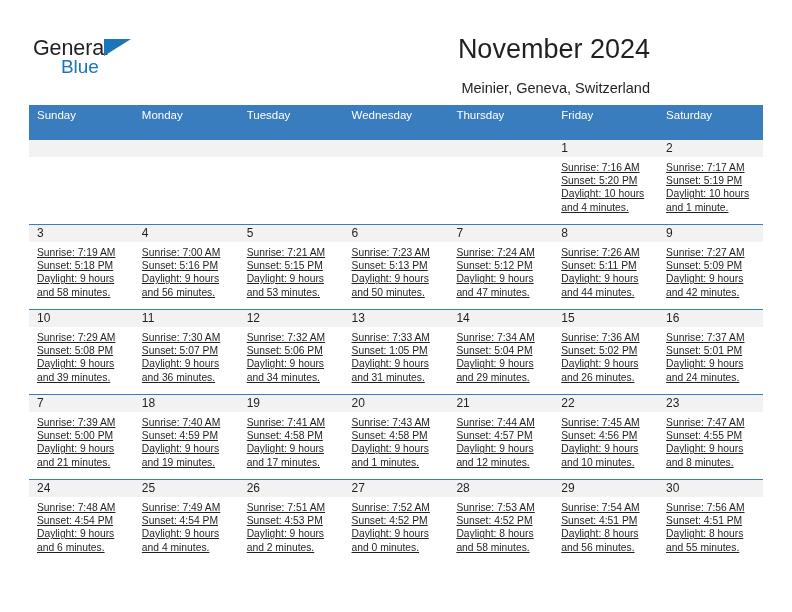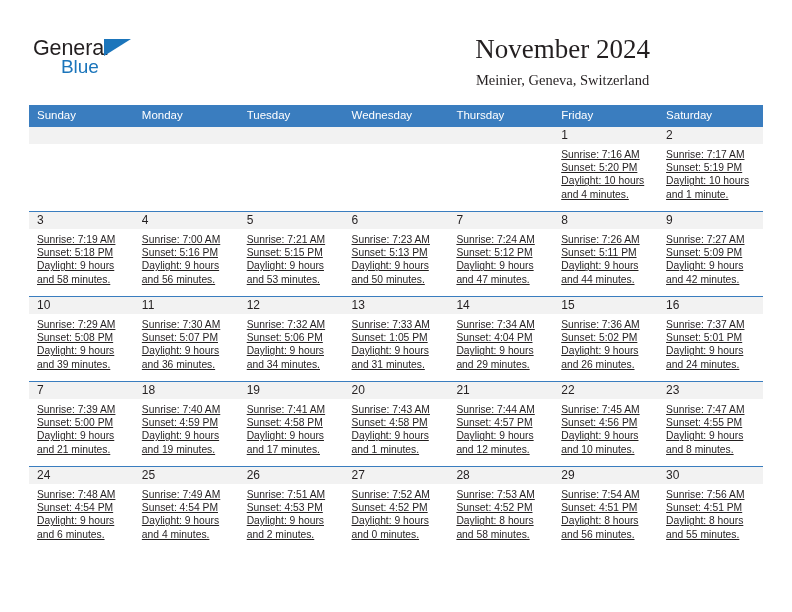--- a/index.html
+++ b/index.html
@@ -63,32 +63,31 @@
     font-size: 19px;
     letter-spacing: -0.1px;
     color: #1b75bb;
     font-family: "Liberation Sans", sans-serif;
   }
 
   .title-block {
     position: absolute;
     right: 38px;
     top: 32px;
-    text-align: center;
-    font-family: Liberation Serif, serif;
+    text-align: right;
   }
   .cal-title {
     font-size: 27px;
     font-weight: normal;
     color: #231f20;
     line-height: 34px;
     white-space: nowrap;
   }
   .cal-subtitle {
-    margin-top: 5px;
+    margin-top: 13px;
     font-size: 14.5px;
     color: #231f20;
     line-height: 18px;
     white-space: nowrap;
   }
 
   
   .calendar {
     position: absolute;
     left: 29px;
@@ -96,21 +95,21 @@
     width: 734px;
     border-collapse: collapse;
     table-layout: fixed;
   }
   .calendar th {
     background: #3a7dbf;
     color: #ffffff;
     font-size: 11.5px;
     font-weight: normal;
     text-align: left;
-    padding: 4px 0 6px 8px;
+    padding: 4px 0 19px 8px;
     height: 11px;
     border: none;
   }
   .calendar td {
     vertical-align: top;
     padding: 0;
     border: none;
     border-top: 1px solid #3a7dbf;
     height: 84px;
     width: 104.85px;
@@ -309,21 +308,21 @@
               <div>Sunrise: 7:33 AM</div>
               <div>Sunset: 1:05 PM</div>
               <div>Daylight: 9 hours</div>
               <div>and 31 minutes.</div>
             </div>
           </td>
           <td class="day-cell">
             <div class="daynum-band">14</div>
             <div class="cell-body">
               <div>Sunrise: 7:34 AM</div>
-              <div>Sunset: 4:04 PM</div>
+              <div>Sunset: 5:04 PM</div>
               <div>Daylight: 9 hours</div>
               <div>and 29 minutes.</div>
             </div>
           </td>
           <td class="day-cell">
             <div class="daynum-band">15</div>
             <div class="cell-body">
               <div>Sunrise: 7:36 AM</div>
               <div>Sunset: 5:02 PM</div>
               <div>Daylight: 9 hours</div>

